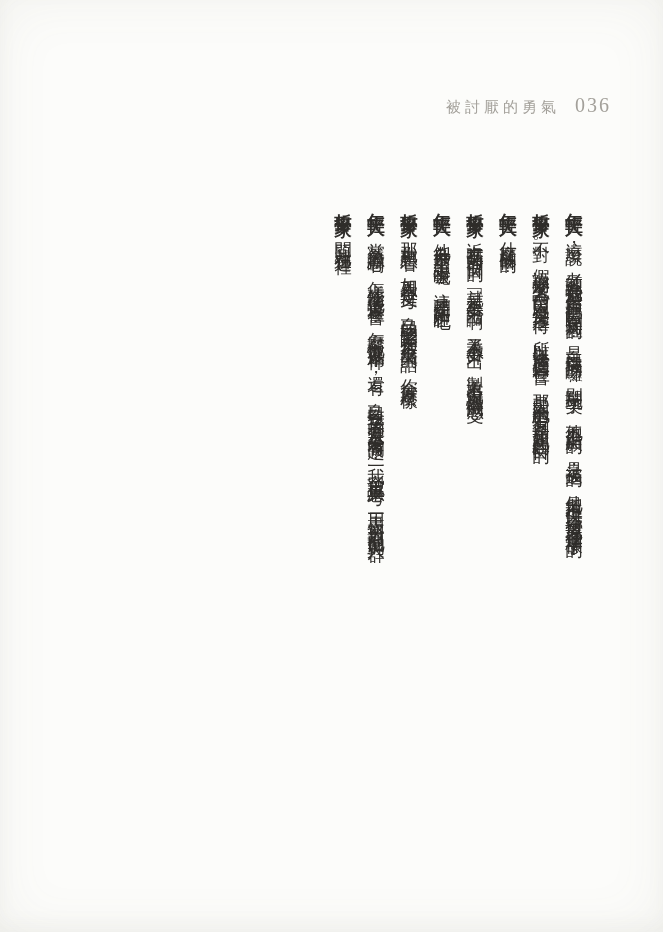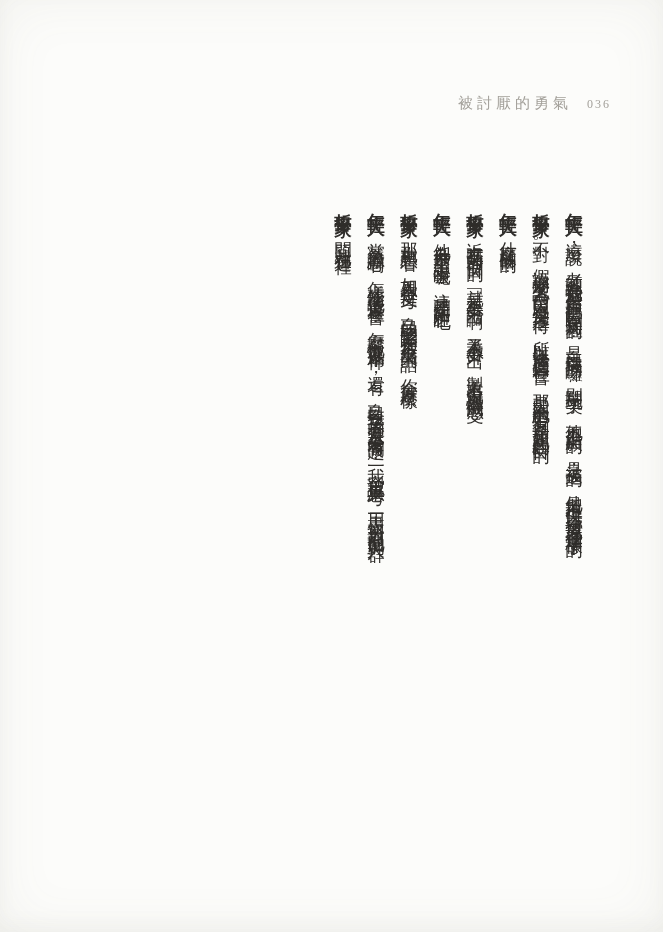--- a/index.html
+++ b/index.html
@@ -25,21 +25,21 @@
     align-items: baseline;
     gap: 15px;
     color: #a3a09a;
     font-size: 15px;
   }
   .running-head .book-title {
     letter-spacing: 4px;
   }
   .running-head .page-number {
     letter-spacing: 2px;
-    font-size: 12px;
+    font-size: 20px;
   }
   .content {
     position: absolute;
     top: 158px;
     right: 73px;
     height: 719px;
     writing-mode: vertical-rl;
     text-orientation: mixed;
     font-size: 17.5px;
     letter-spacing: 3px;

